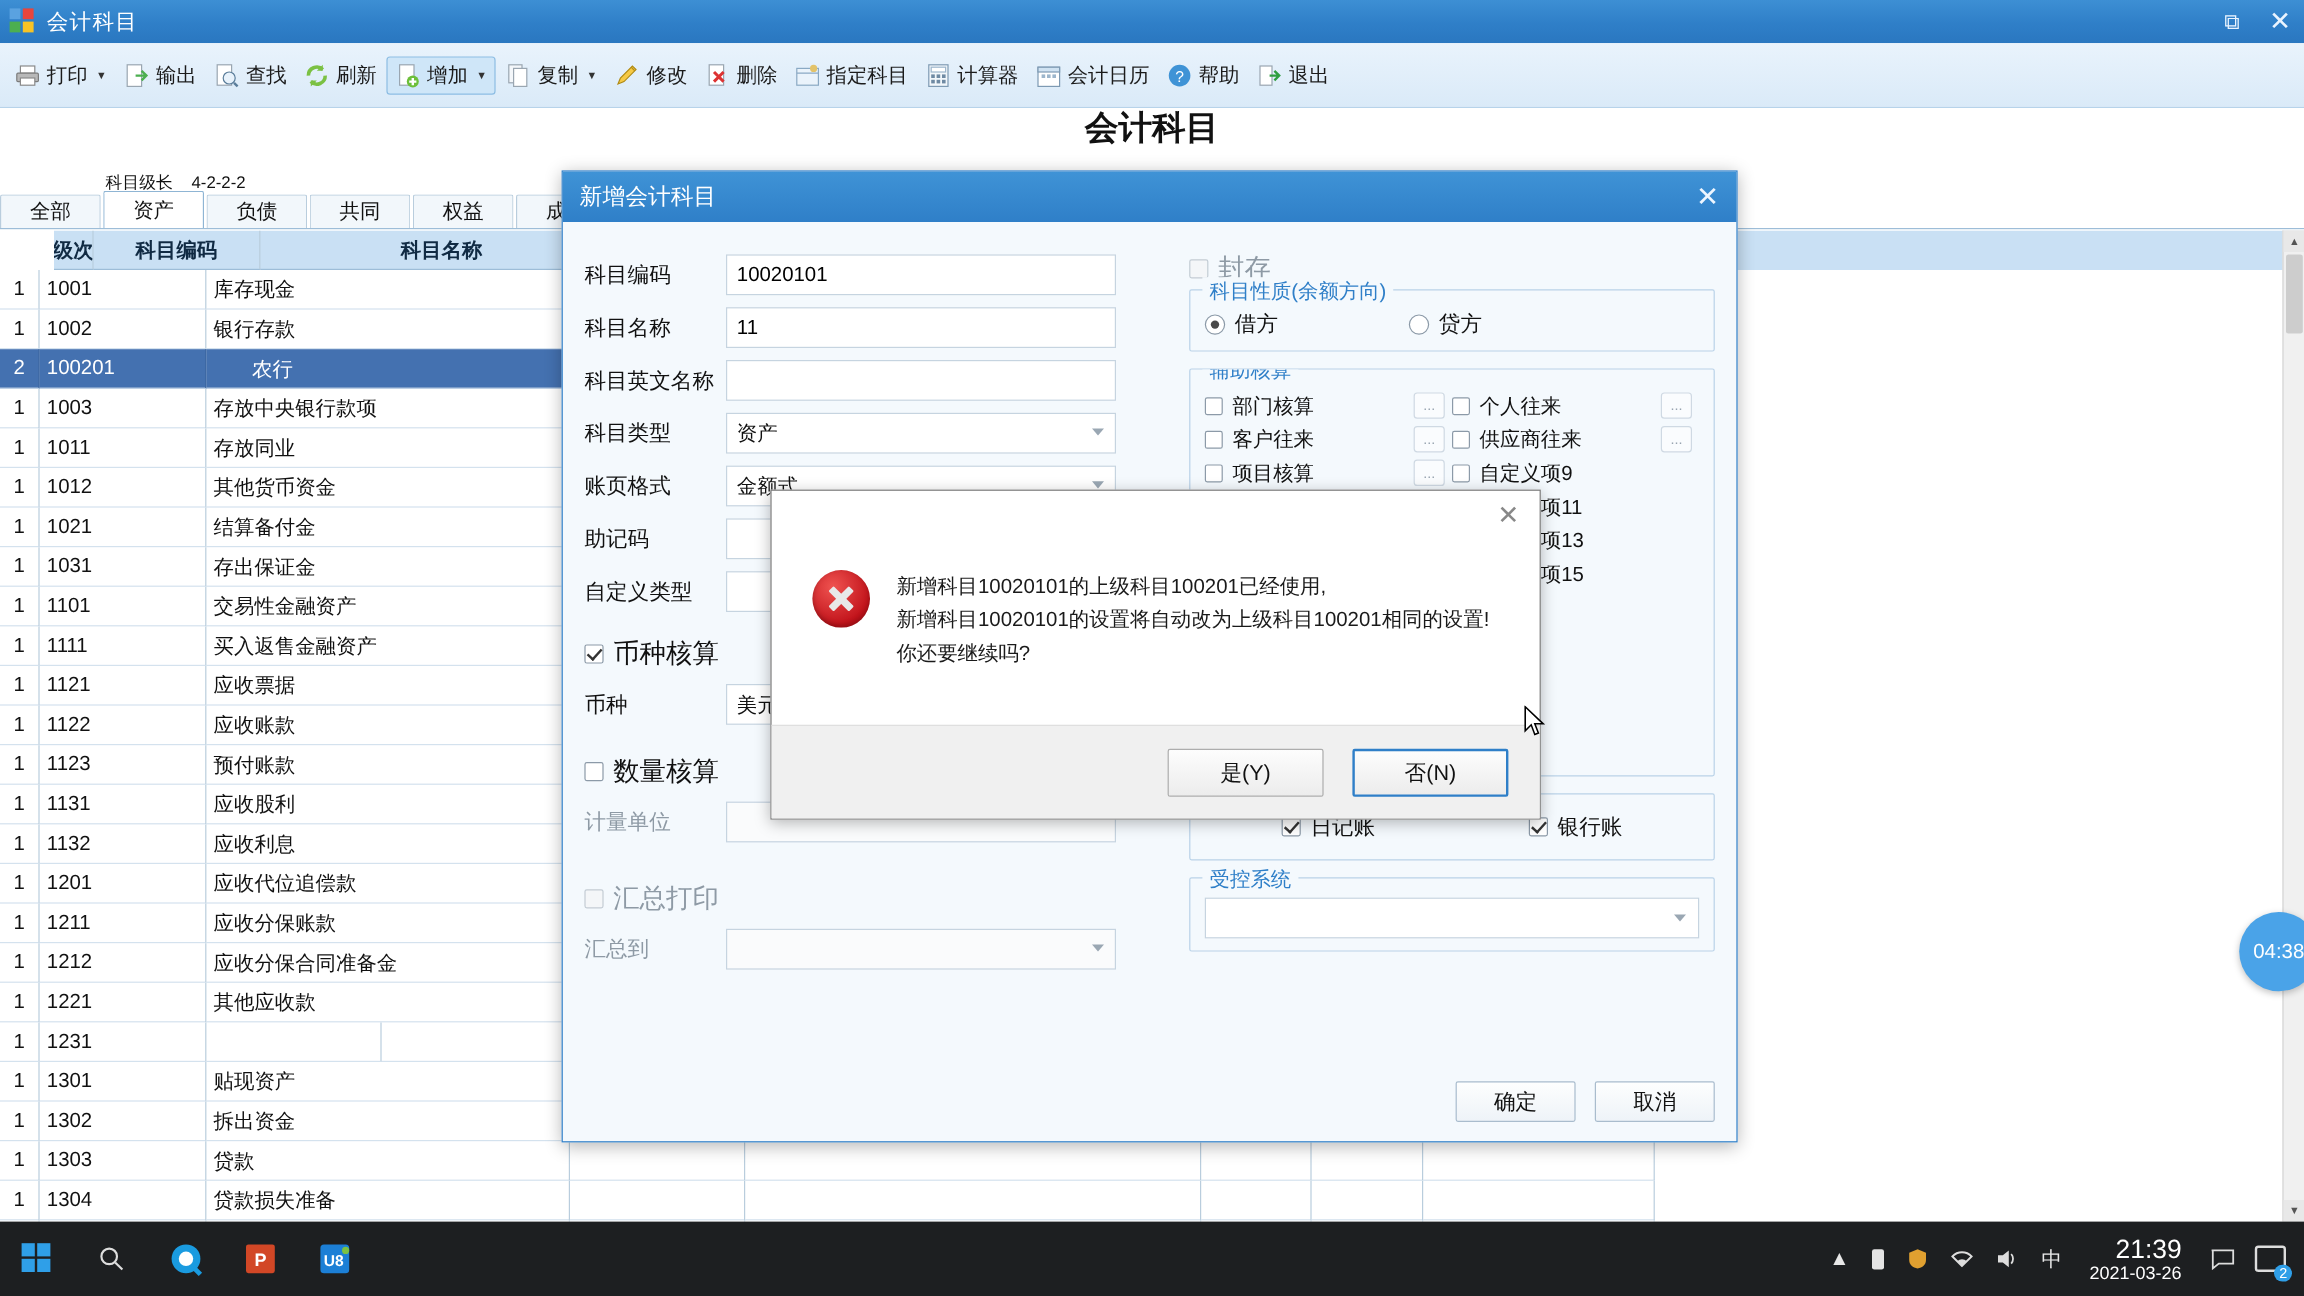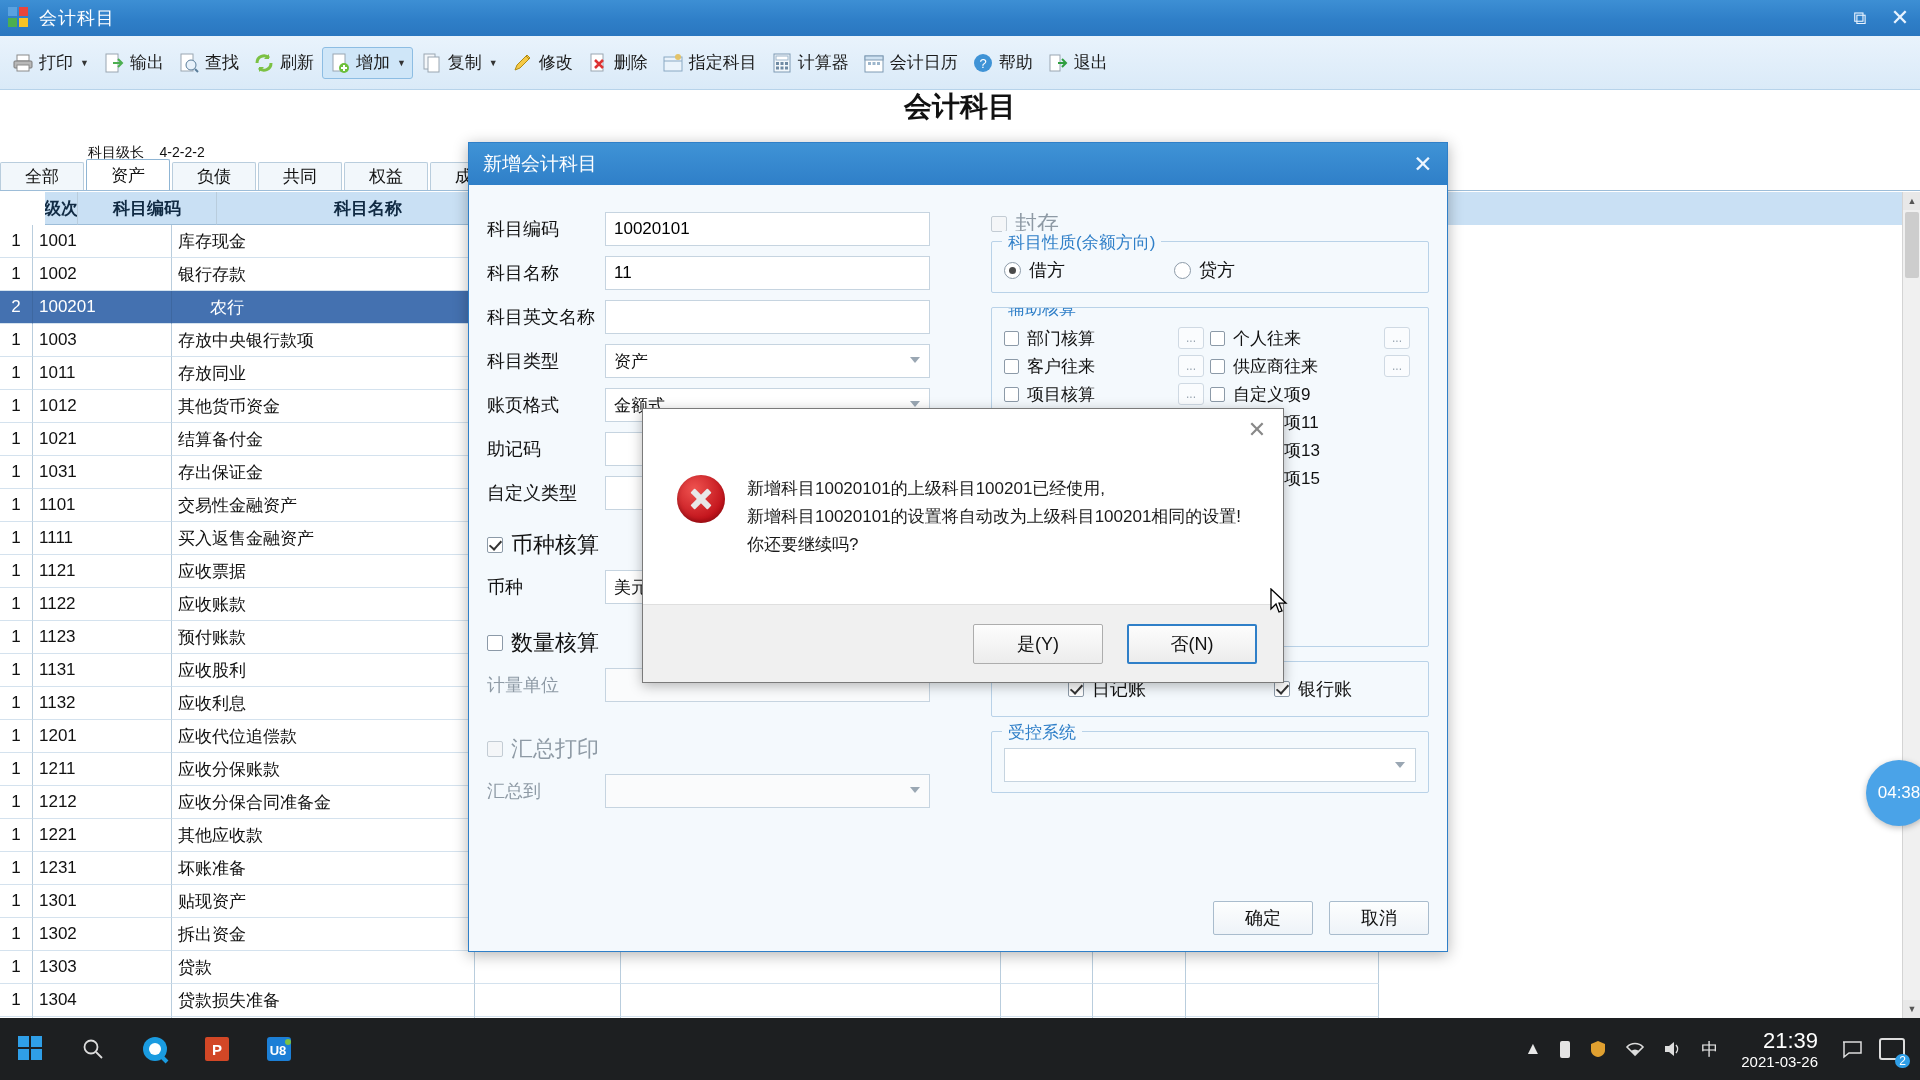--- a/index.html
+++ b/index.html
@@ -555,21 +555,20 @@
         <div class="cell c-name">其他应收款</div>
         <div class="cell c-mid"></div>
         <div class="cell c-gap"></div>
         <div class="cell c-bank"></div>
         <div class="cell c-daily"></div>
         <div class="cell c-custom"></div>
       </div>
       <div class="row">
         <div class="cell c-lv">1</div>
         <div class="cell c-code">1231</div>
-        <div class="cell c-name">坏账准备</div>
         <div class="cell c-mid"></div>
         <div class="cell c-gap"></div>
         <div class="cell c-bank"></div>
         <div class="cell c-daily"></div>
         <div class="cell c-custom"></div>
       </div>
       <div class="row">
         <div class="cell c-lv">1</div>
         <div class="cell c-code">1301</div>
         <div class="cell c-name">贴现资产</div>

